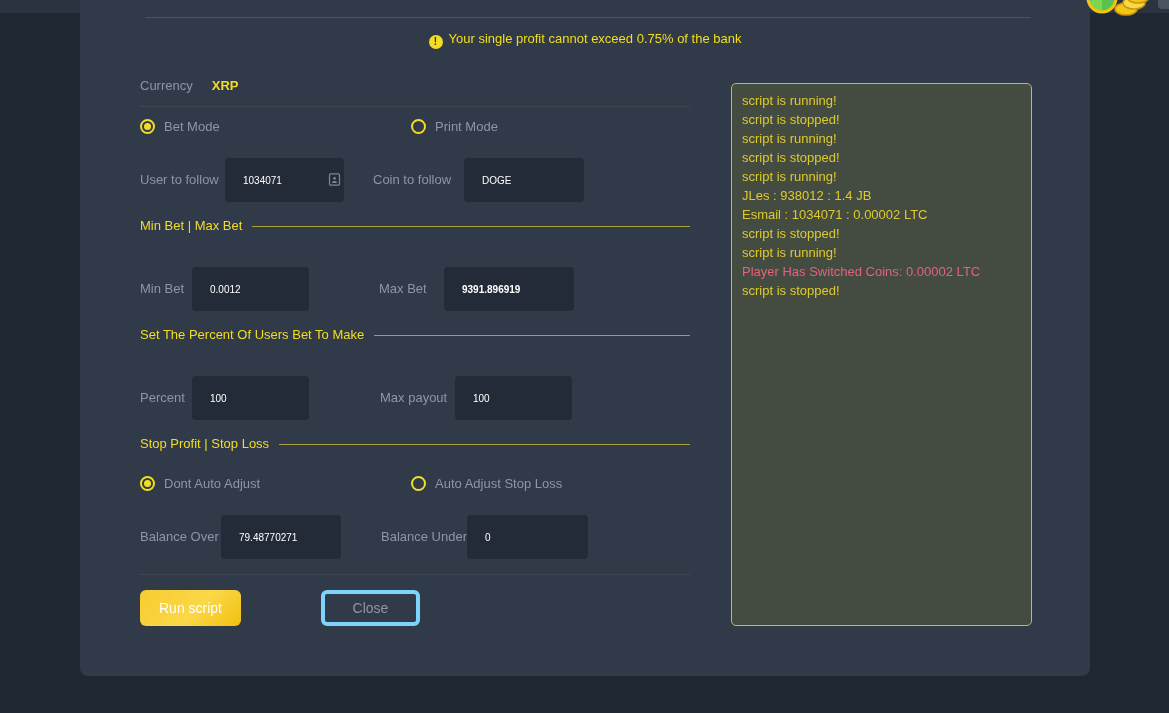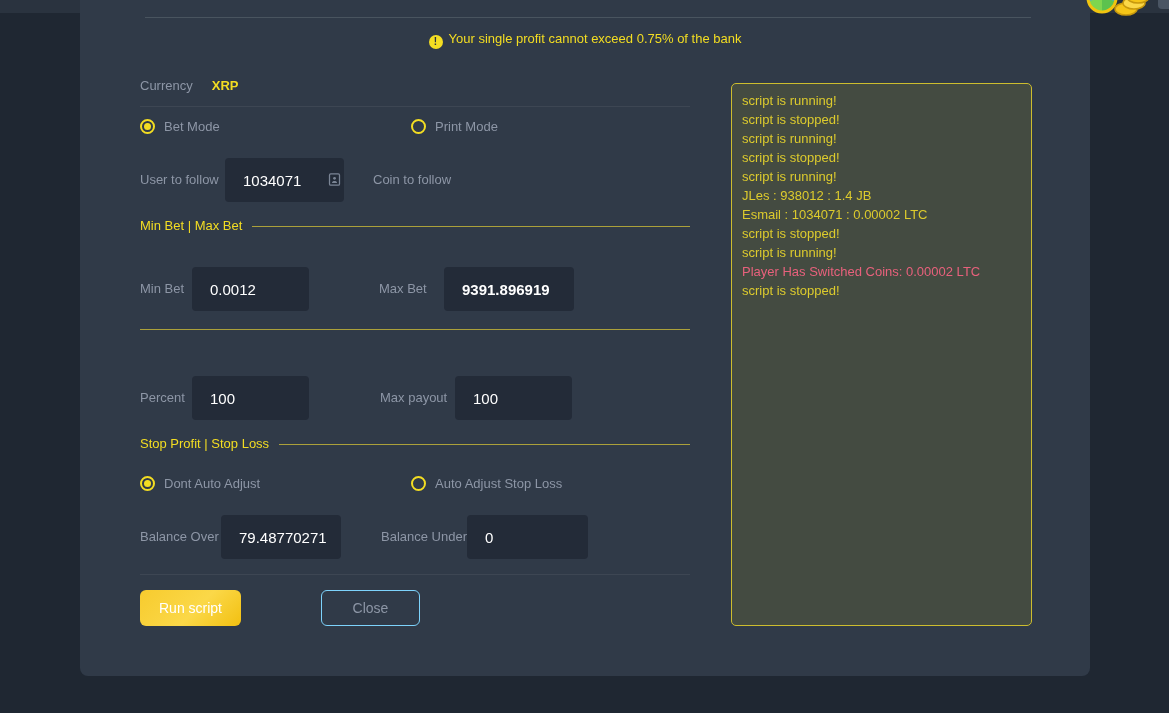--- a/index.html
+++ b/index.html
@@ -58,21 +58,21 @@
   .radio-row.r2{top:476px;}
   .radio-item{position:absolute;top:0;display:flex;align-items:flex-start;gap:9px;cursor:pointer;}
   .radio-item.pos2{left:271px;}
   .radio{width:15px;height:15px;border:2px solid var(--yellow);border-radius:50%;position:relative;flex:0 0 auto;}
   .radio[data-checked="true"]::after{content:"";position:absolute;inset:2px;background:var(--yellow);border-radius:50%;}
 
   .row{position:absolute;height:44px;}
   .row .lbl{position:absolute;line-height:44px;top:0;}
   .tbox{
     position:absolute;top:0;height:44px;background:var(--input-bg);
-    border:none;border-radius:4px;color:#fff;font-size:15px;font-weight:500;
+    border:none;border-radius:4px;color:#fff;font-size:10px;font-weight:500;
     padding:0 10px 0 18px;font-family:"Liberation Sans",sans-serif;outline:none;
   }
   .follow-row{top:158px;left:0;width:1010px;}
   .in-user{left:145px;width:119px;padding-right:28px;}
   .user-box-icon{position:absolute;left:247px;top:14px;width:15px;height:15px;}
   .lbl-coin{left:293px;}
   .in-coin{left:384px;width:120px;}
 
   .section-title{position:absolute;left:60px;width:550px;display:flex;align-items:center;gap:10px;}
   .section-title .st-text{color:var(--yellow);font-size:13px;white-space:nowrap;}
@@ -96,21 +96,21 @@
 
   .btn-row{position:absolute;top:590px;left:60px;height:36px;}
   .btn{font-family:"Liberation Sans",sans-serif;font-size:14px;border-radius:6px;cursor:pointer;height:36px;}
   .btn-run{
     position:absolute;left:0;top:0;width:101px;
     background:linear-gradient(135deg,#f7cb2e 0%,#fbd848 55%,#f2c011 100%);
     border:none;color:#fff;
   }
   .btn-close{
     position:absolute;left:181px;top:0;width:99px;
-    background:transparent;border:1px solid #7dd3fc;color:var(--label-gray);
+    background:transparent;border:4px solid #7dd3fc;color:var(--label-gray);
   }
 
   .log{
     position:absolute;left:651px;top:83px;width:301px;height:543px;
     background:var(--log-bg);border:1px solid var(--log-border);border-radius:5px;
     padding:7px 10px;overflow:hidden;
   }
   .log-line{font-size:13px;line-height:19px;color:var(--log-text);white-space:nowrap;}
   .log-line[data-type="alert"]{color:var(--alert-pink);}
 </style>
@@ -161,35 +161,37 @@
     <span class="lbl" style="left:60px;">User to follow</span>
     <input class="tbox in-user" type="text" readonly="" value="1034071" style="">
     <span class="user-box-icon">
       <svg viewBox="0 0 24 24" width="15" height="15" fill="none" stroke="#7b8595" stroke-width="2">
         <rect x="4" y="3" width="16" height="18" rx="2"></rect>
         <circle cx="12" cy="10" r="2.2" fill="#7b8595" stroke="none"></circle>
         <path d="M8 17.5c0-2.2 2-3.2 4-3.2s4 1 4 3.2z" fill="#7b8595" stroke="none"></path>
       </svg>
     </span>
     <span class="lbl lbl-coin">Coin to follow</span>
+    <input class="tbox in-coin" type="text" readonly="" value="DOGE" style="">
   </div>
 
   <div class="section-title st1">
     <span class="st-text">Min Bet | Max Bet</span>
     <span class="line"></span>
   </div>
 
   <div class="row minmax-row">
     <span class="lbl" style="left:60px;">Min Bet</span>
     <input class="tbox in-min" type="text" readonly="" value="0.0012" style="">
     <span class="lbl lbl-max">Max Bet</span>
     <input class="tbox in-max" type="text" readonly="" value="9391.896919" style="">
   </div>
 
   <div class="section-title st2">
+    <span class="st-text">Set The Percent Of Users Bet To Make</span>
     <span class="line"></span>
   </div>
 
   <div class="row percent-row">
     <span class="lbl" style="left:60px;">Percent</span>
     <input class="tbox in-percent" type="text" readonly="" value="100" style="">
     <span class="lbl lbl-maxpayout">Max payout</span>
     <input class="tbox in-maxpayout" type="text" readonly="" value="100" style="">
   </div>
 

